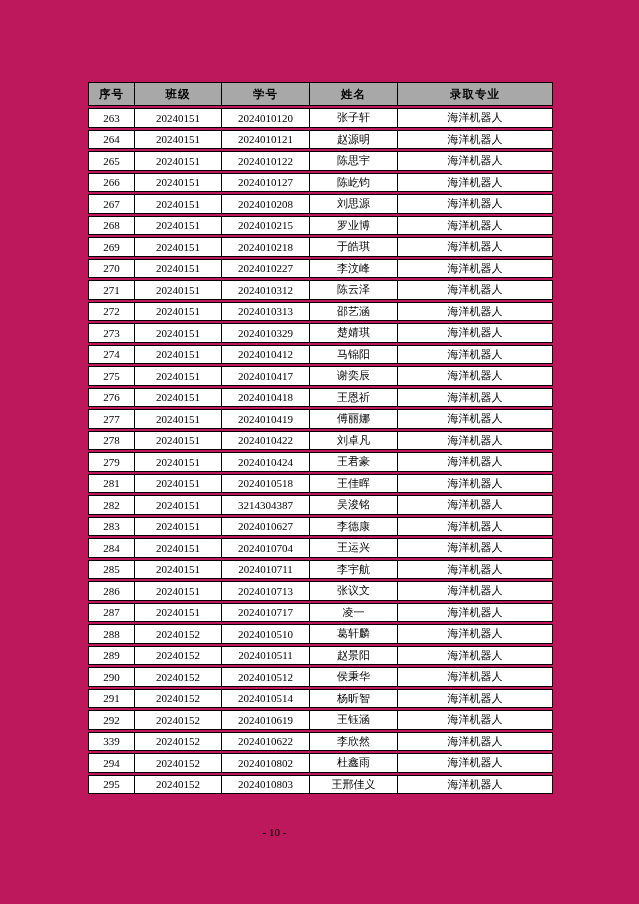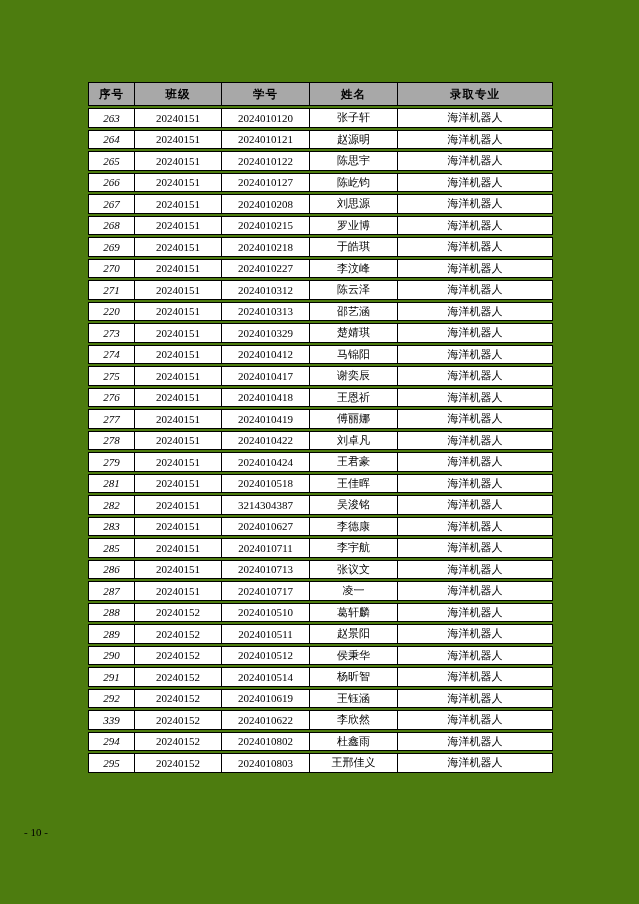--- a/index.html
+++ b/index.html
@@ -10,21 +10,21 @@
   body {
     width: 639px;
     height: 904px;
     font-family: "Liberation Serif", "DejaVu Serif", serif;
     color: #000000;
   }
   .page {
     position: relative;
     width: 639px;
     height: 904px;
-    background: #4d7c0f;
+    background: #be185d;
     overflow: hidden;
   }
   table.roster {
     position: absolute;
     left: 88px;
     top: 80px;
     width: 465px;
     border-collapse: separate;
     border-spacing: 0 2px;
     table-layout: fixed;
@@ -49,30 +49,29 @@
     border-left: none;
     font-size: 11px;
     height: 17.5px;
     text-align: center;
     vertical-align: middle;
     padding: 0;
     background: #ffffff;
   }
   table.roster td:first-child {
     border-left: 1px solid #000000;
-    font-style: italic;
   }
   .page-footer {
     position: absolute;
     left: 0;
     top: 826px;
     width: 549px;
+    text-align: center;
     font-size: 11px;
     color: #000000;
-    padding-left: 24px;
   }
 </style>
 </head>
 <body>
 
 <div class="page">
   <table class="roster">
     <colgroup>
       <col style="width:47px">
       <col style="width:87px">
@@ -147,21 +146,21 @@
           <td>海洋机器人</td>
         </tr>
         <tr>
           <td>271</td>
           <td>20240151</td>
           <td>2024010312</td>
           <td>陈云泽</td>
           <td>海洋机器人</td>
         </tr>
         <tr>
-          <td>220</td>
+          <td>272</td>
           <td>20240151</td>
           <td>2024010313</td>
           <td>邵艺涵</td>
           <td>海洋机器人</td>
         </tr>
         <tr>
           <td>273</td>
           <td>20240151</td>
           <td>2024010329</td>
           <td>楚婧琪</td>
@@ -221,20 +220,27 @@
           <td>20240151</td>
           <td>3214304387</td>
           <td>吴浚铭</td>
           <td>海洋机器人</td>
         </tr>
         <tr>
           <td>283</td>
           <td>20240151</td>
           <td>2024010627</td>
           <td>李德康</td>
+          <td>海洋机器人</td>
+        </tr>
+        <tr>
+          <td>284</td>
+          <td>20240151</td>
+          <td>2024010704</td>
+          <td>王运兴</td>
           <td>海洋机器人</td>
         </tr>
         <tr>
           <td>285</td>
           <td>20240151</td>
           <td>2024010711</td>
           <td>李宇航</td>
           <td>海洋机器人</td>
         </tr>
         <tr>

